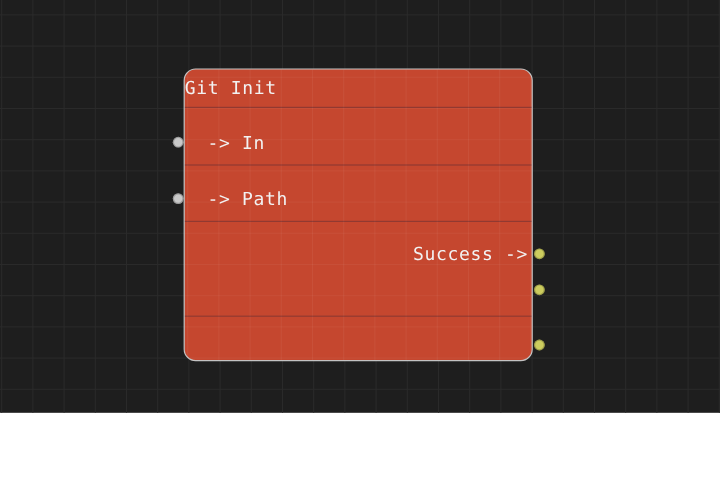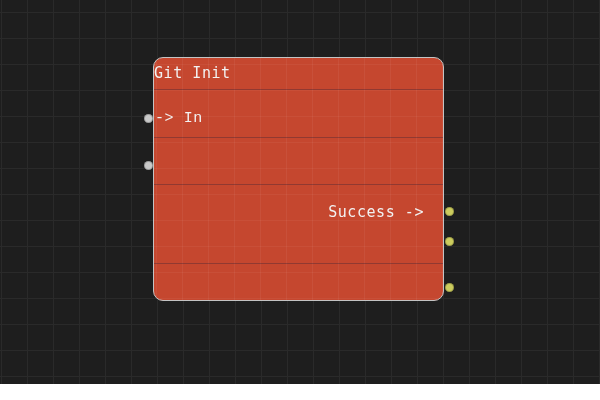--- a/index.html
+++ b/index.html
@@ -8,21 +8,21 @@
   }
   body {
     width: 600px;
     height: 400px;
     overflow: hidden;
     font-family: "DejaVu Sans Mono", "Liberation Mono", monospace;
   }
   .canvas {
     position: relative;
     width: 600px;
-    height: 384px;
+    height: 344px;
     background-color: var(--background, #1e1e1e);
     background-image:
       linear-gradient(to right, var(--grid_line, #2a2a2a) 1px, transparent 1px),
       linear-gradient(to bottom, var(--grid_line, #2a2a2a) 1px, transparent 1px);
     background-size: 26px 26px;
     background-position: 1px 12px;
   }
   .node {
     position: absolute;
     left: 153px;
@@ -45,25 +45,24 @@
     font-size: 15px;
     line-height: 18px;
     letter-spacing: 0.55px;
     white-space: pre;
   }
   .node-title {
     left: 0px;
     top: 6px;
   }
   .port-label-left {
-    left: 1px;
-    font-family: Liberation Mono, monospace;
+    left: 19px;
   }
   .port-label-right {
-    right: 19px;
+    right: 3px;
     text-align: right;
   }
   .divider {
     position: absolute;
     left: 0;
     right: 0;
     height: 1px;
     background: rgba(25, 25, 55, 0.30);
   }
   .port-dot {
@@ -89,20 +88,21 @@
 
     <div class="node-label node-title">Git Init</div>
 
     <div class="divider" style="top:31px"></div>
     <div class="divider" style="top:79px"></div>
     <div class="divider" style="top:126px"></div>
     <div class="divider" style="top:205px"></div>
 
     <div class="node-label port-label-left" style="top:52px">-&gt; In</div>
 
+    <div class="node-label port-label-left" style="top:99px">-&gt; Path</div>
 
     <div class="node-label port-label-right" style="top:145px">Success -&gt;</div>
 
 
   </div>
 
   <div class="port-dot input" style="left:144px; top:114px"></div>
 
   <div class="port-dot input" style="left:144px; top:161px"></div>
 

